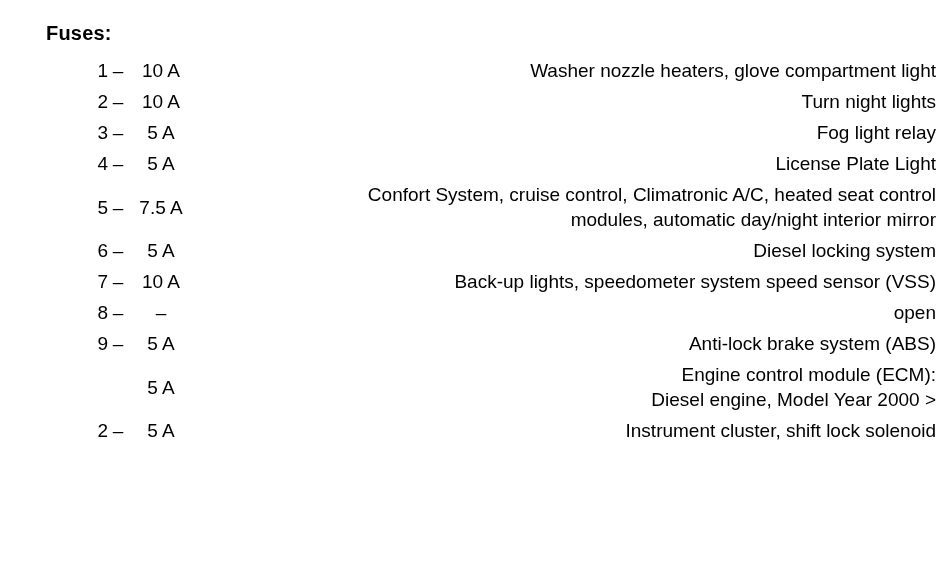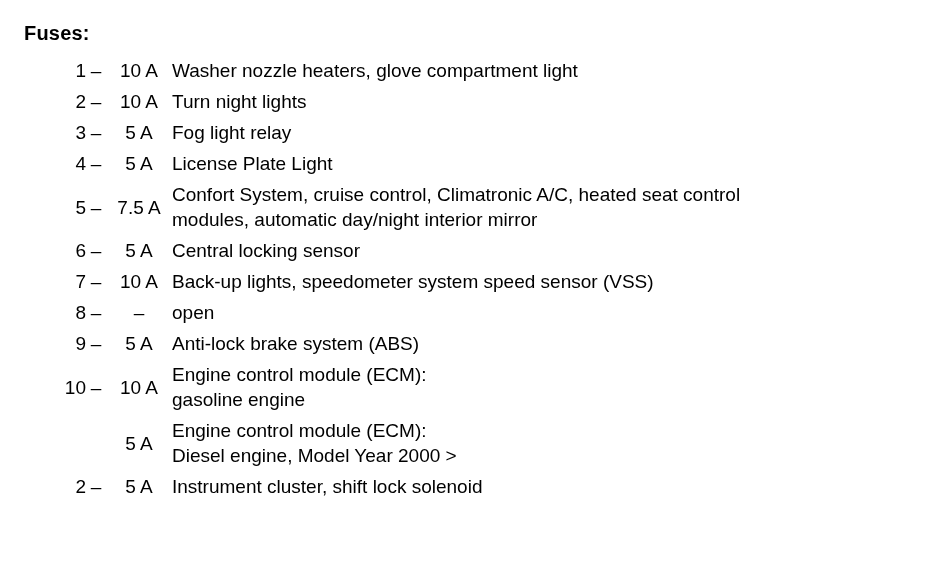--- a/index.html
+++ b/index.html
@@ -13,20 +13,21 @@
     font-family: "Liberation Sans", sans-serif;
     color: #000000;
     overflow: hidden;
   }
   .page {
     position: relative;
     width: 907px;
     height: 568px;
     box-sizing: border-box;
     padding: 22px 0 0 0;
+    margin-left: 22px;
   }
   .title {
     font-size: 20px;
     font-weight: bold;
     margin: 0 0 10px 24px;
     letter-spacing: 0.2px;
   }
   table.fuse-table {
     border-collapse: collapse;
     margin-left: 24px;
@@ -50,21 +51,21 @@
     white-space: nowrap;
   }
   td.amp {
     width: 66px;
     text-align: center;
     white-space: nowrap;
     padding-left: 4px;
   }
   td.desc {
     padding-left: 22px;
-    text-align: left;
+    text-align: right;
   }
   .desc-line {
     display: block;
   }
 </style>
 </head>
 <body>
 
 <div class="page">
   <div class="title">Fuses:</div>
@@ -109,21 +110,21 @@
           <td class="desc">
             <span class="desc-line">Confort System, cruise control, Climatronic A/C, heated seat control</span>
             <span class="desc-line">modules, automatic day/night interior mirror</span>
           </td>
         </tr>
         <tr>
           <td class="num">6</td>
           <td class="dash">–</td>
           <td class="amp">5 A</td>
           <td class="desc">
-            <span class="desc-line">Central locking sensor</span>
+            <span class="desc-line">Diesel locking system</span>
           </td>
         </tr>
         <tr>
           <td class="num">7</td>
           <td class="dash">–</td>
           <td class="amp">10 A</td>
           <td class="desc">
             <span class="desc-line">Back-up lights, speedometer system speed sensor (VSS)</span>
           </td>
         </tr>
@@ -137,29 +138,20 @@
         </tr>
         <tr>
           <td class="num">9</td>
           <td class="dash">–</td>
           <td class="amp">5 A</td>
           <td class="desc">
             <span class="desc-line">Anti-lock brake system (ABS)</span>
           </td>
         </tr>
         <tr>
-          <td class="num">10</td>
-          <td class="dash">–</td>
-          <td class="amp">10 A</td>
-          <td class="desc">
-            <span class="desc-line">Engine control module (ECM):</span>
-            <span class="desc-line">gasoline engine</span>
-          </td>
-        </tr>
-        <tr>
           <td class="num"></td>
           <td class="dash"></td>
           <td class="amp">5 A</td>
           <td class="desc">
             <span class="desc-line">Engine control module (ECM):</span>
             <span class="desc-line">Diesel engine, Model Year 2000 &gt;</span>
           </td>
         </tr>
         <tr>
           <td class="num">2</td>

